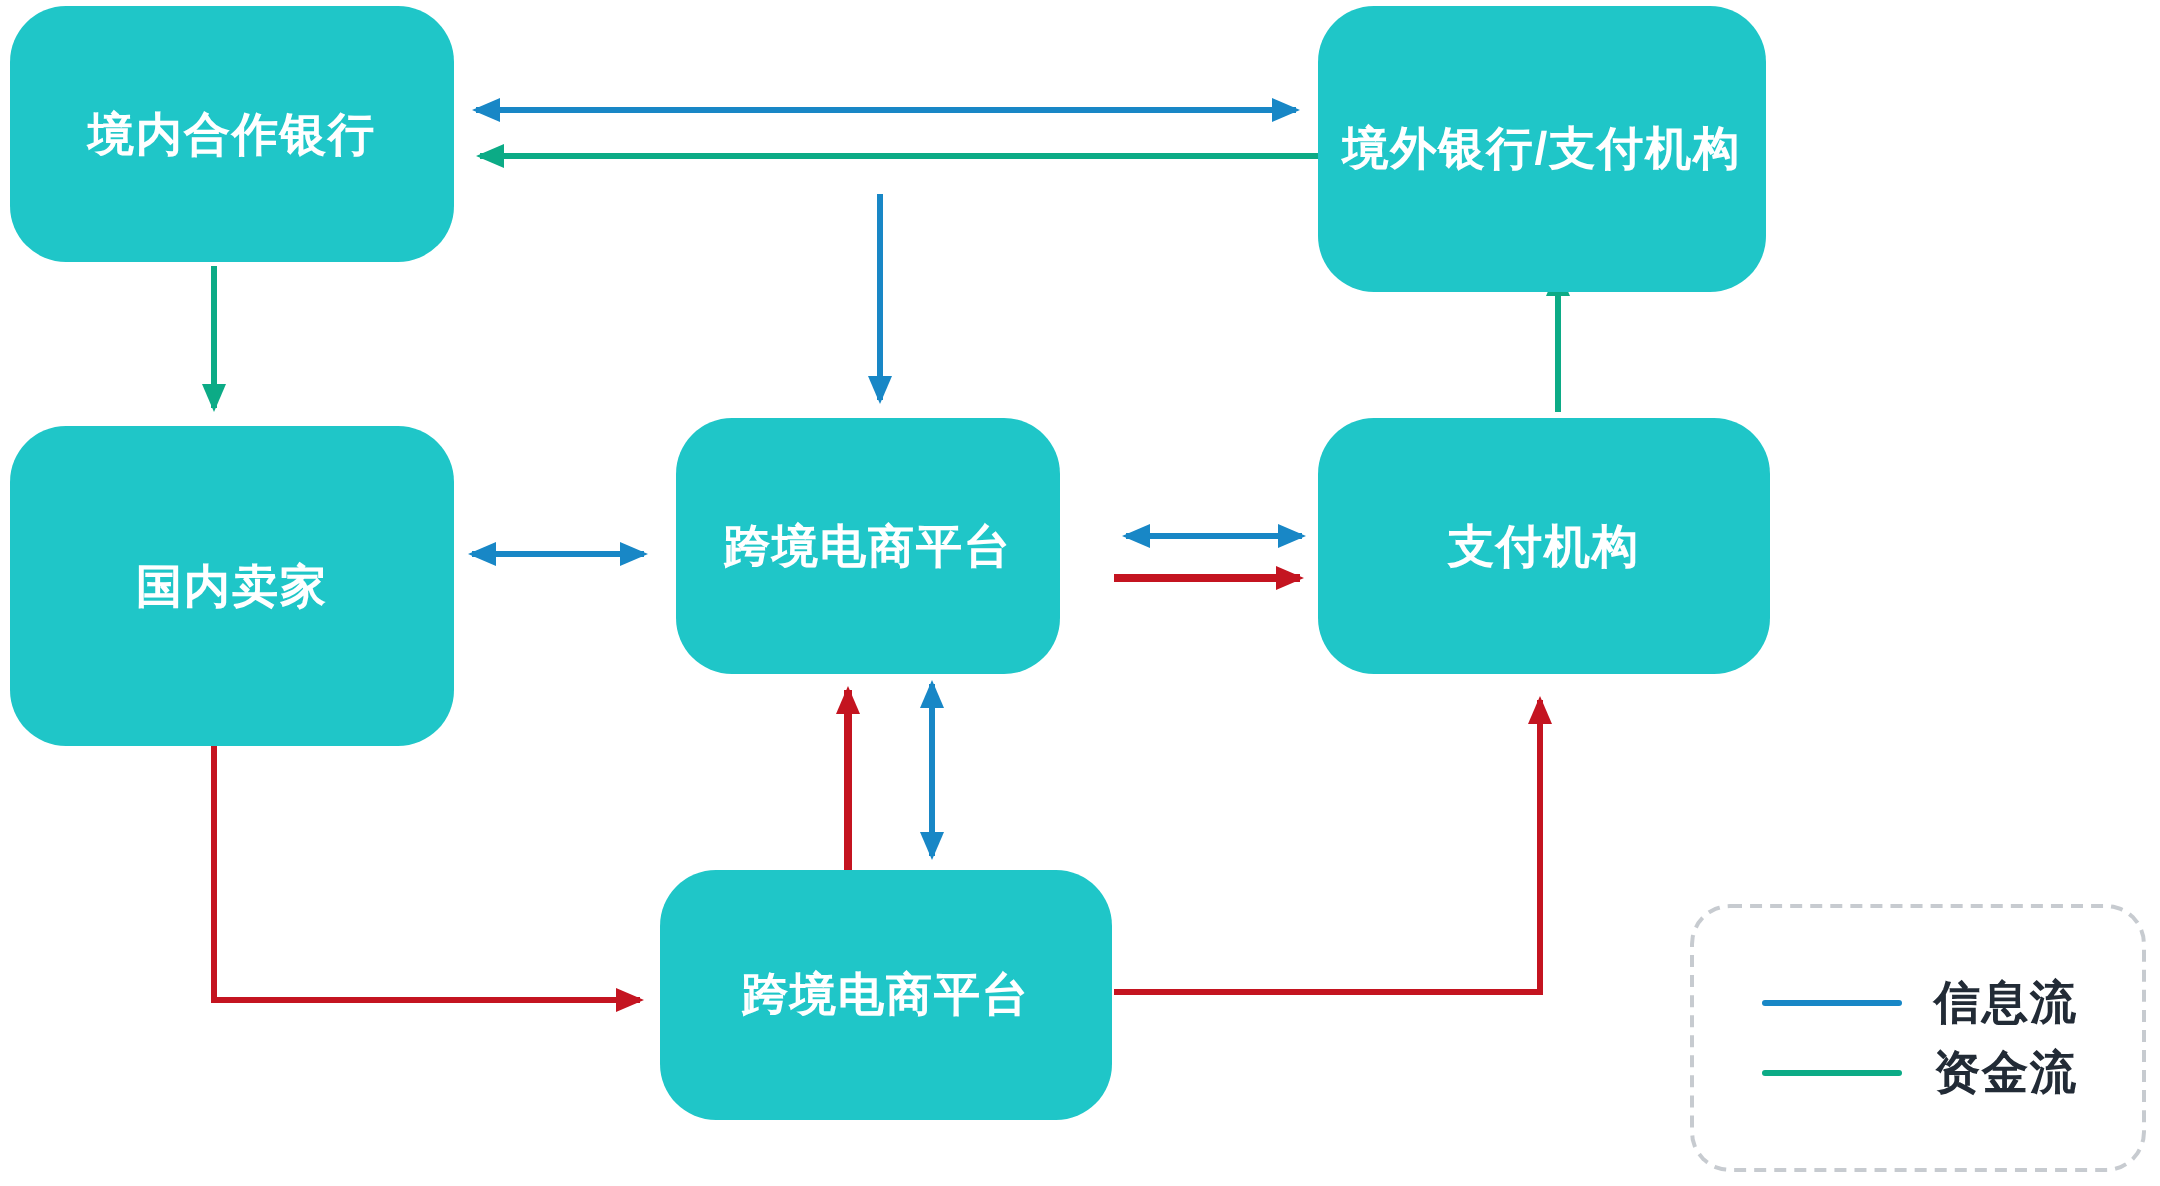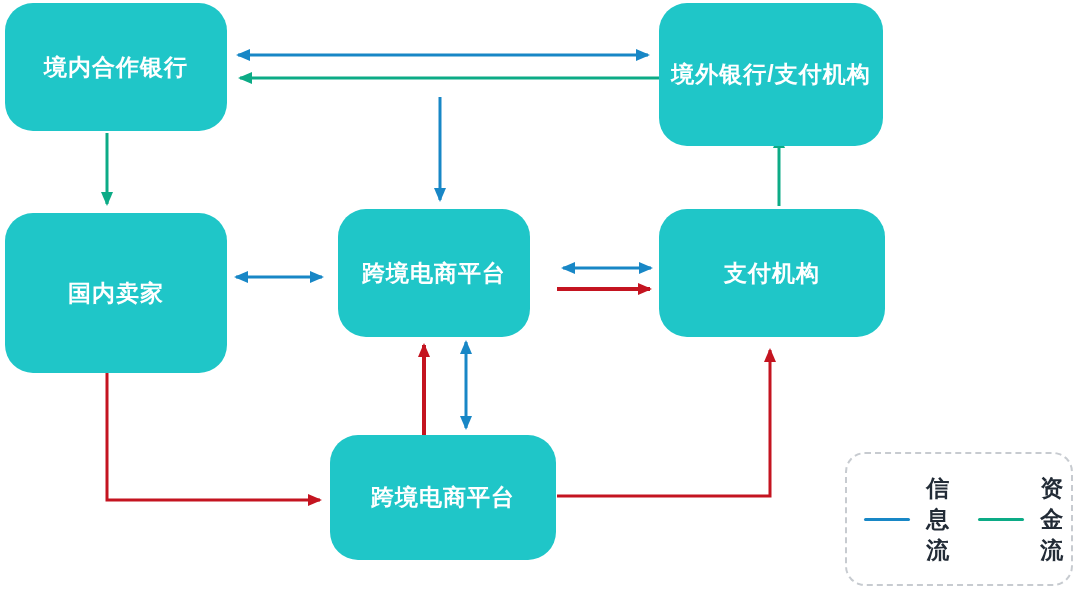--- a/index.html
+++ b/index.html
@@ -53,21 +53,21 @@
   .legend {
     position: absolute;
     left: 845px;
     top: 452px;
     width: 228px;
     height: 134px;
     border: 2px dashed var(--c-legend-border, #c7cbd0);
     border-radius: 20px;
     box-sizing: border-box;
     display: flex;
-    flex-direction: row;
+    flex-direction: column;
     justify-content: center;
     gap: 4px;
     padding: 6px 0 6px 34px;
   }
   .legend-row {
     display: flex;
     align-items: center;
     gap: 16px;
   }
   .legend-swatch {

